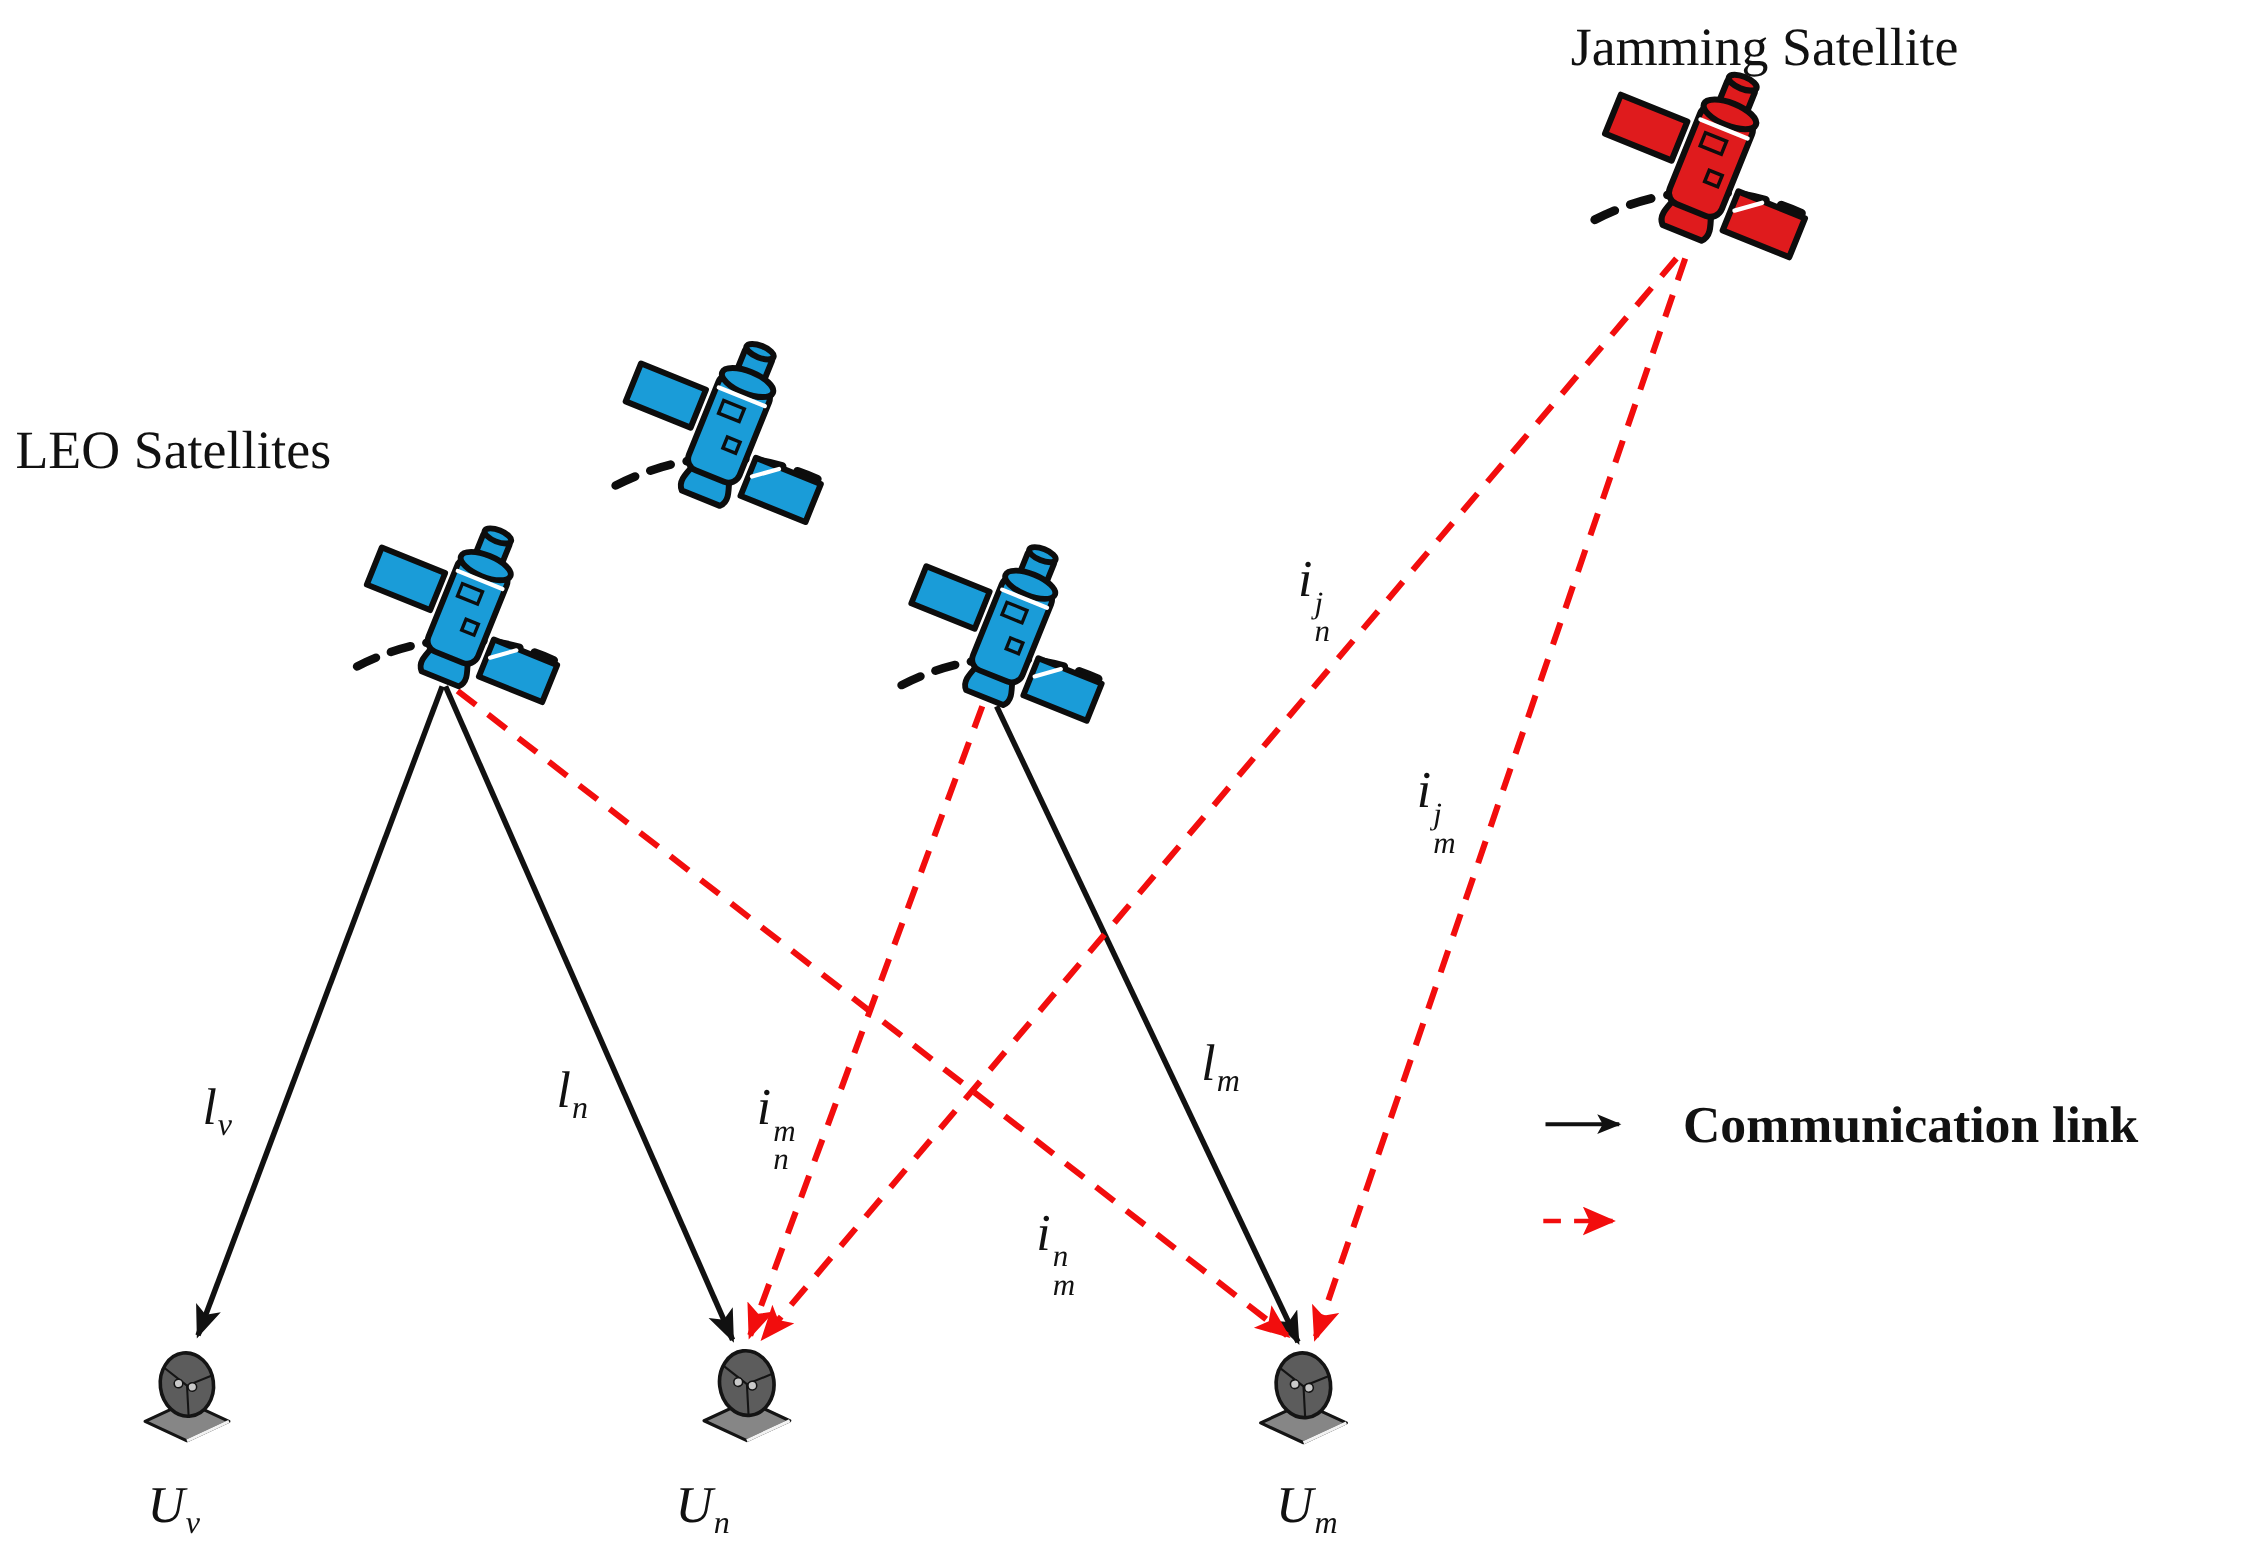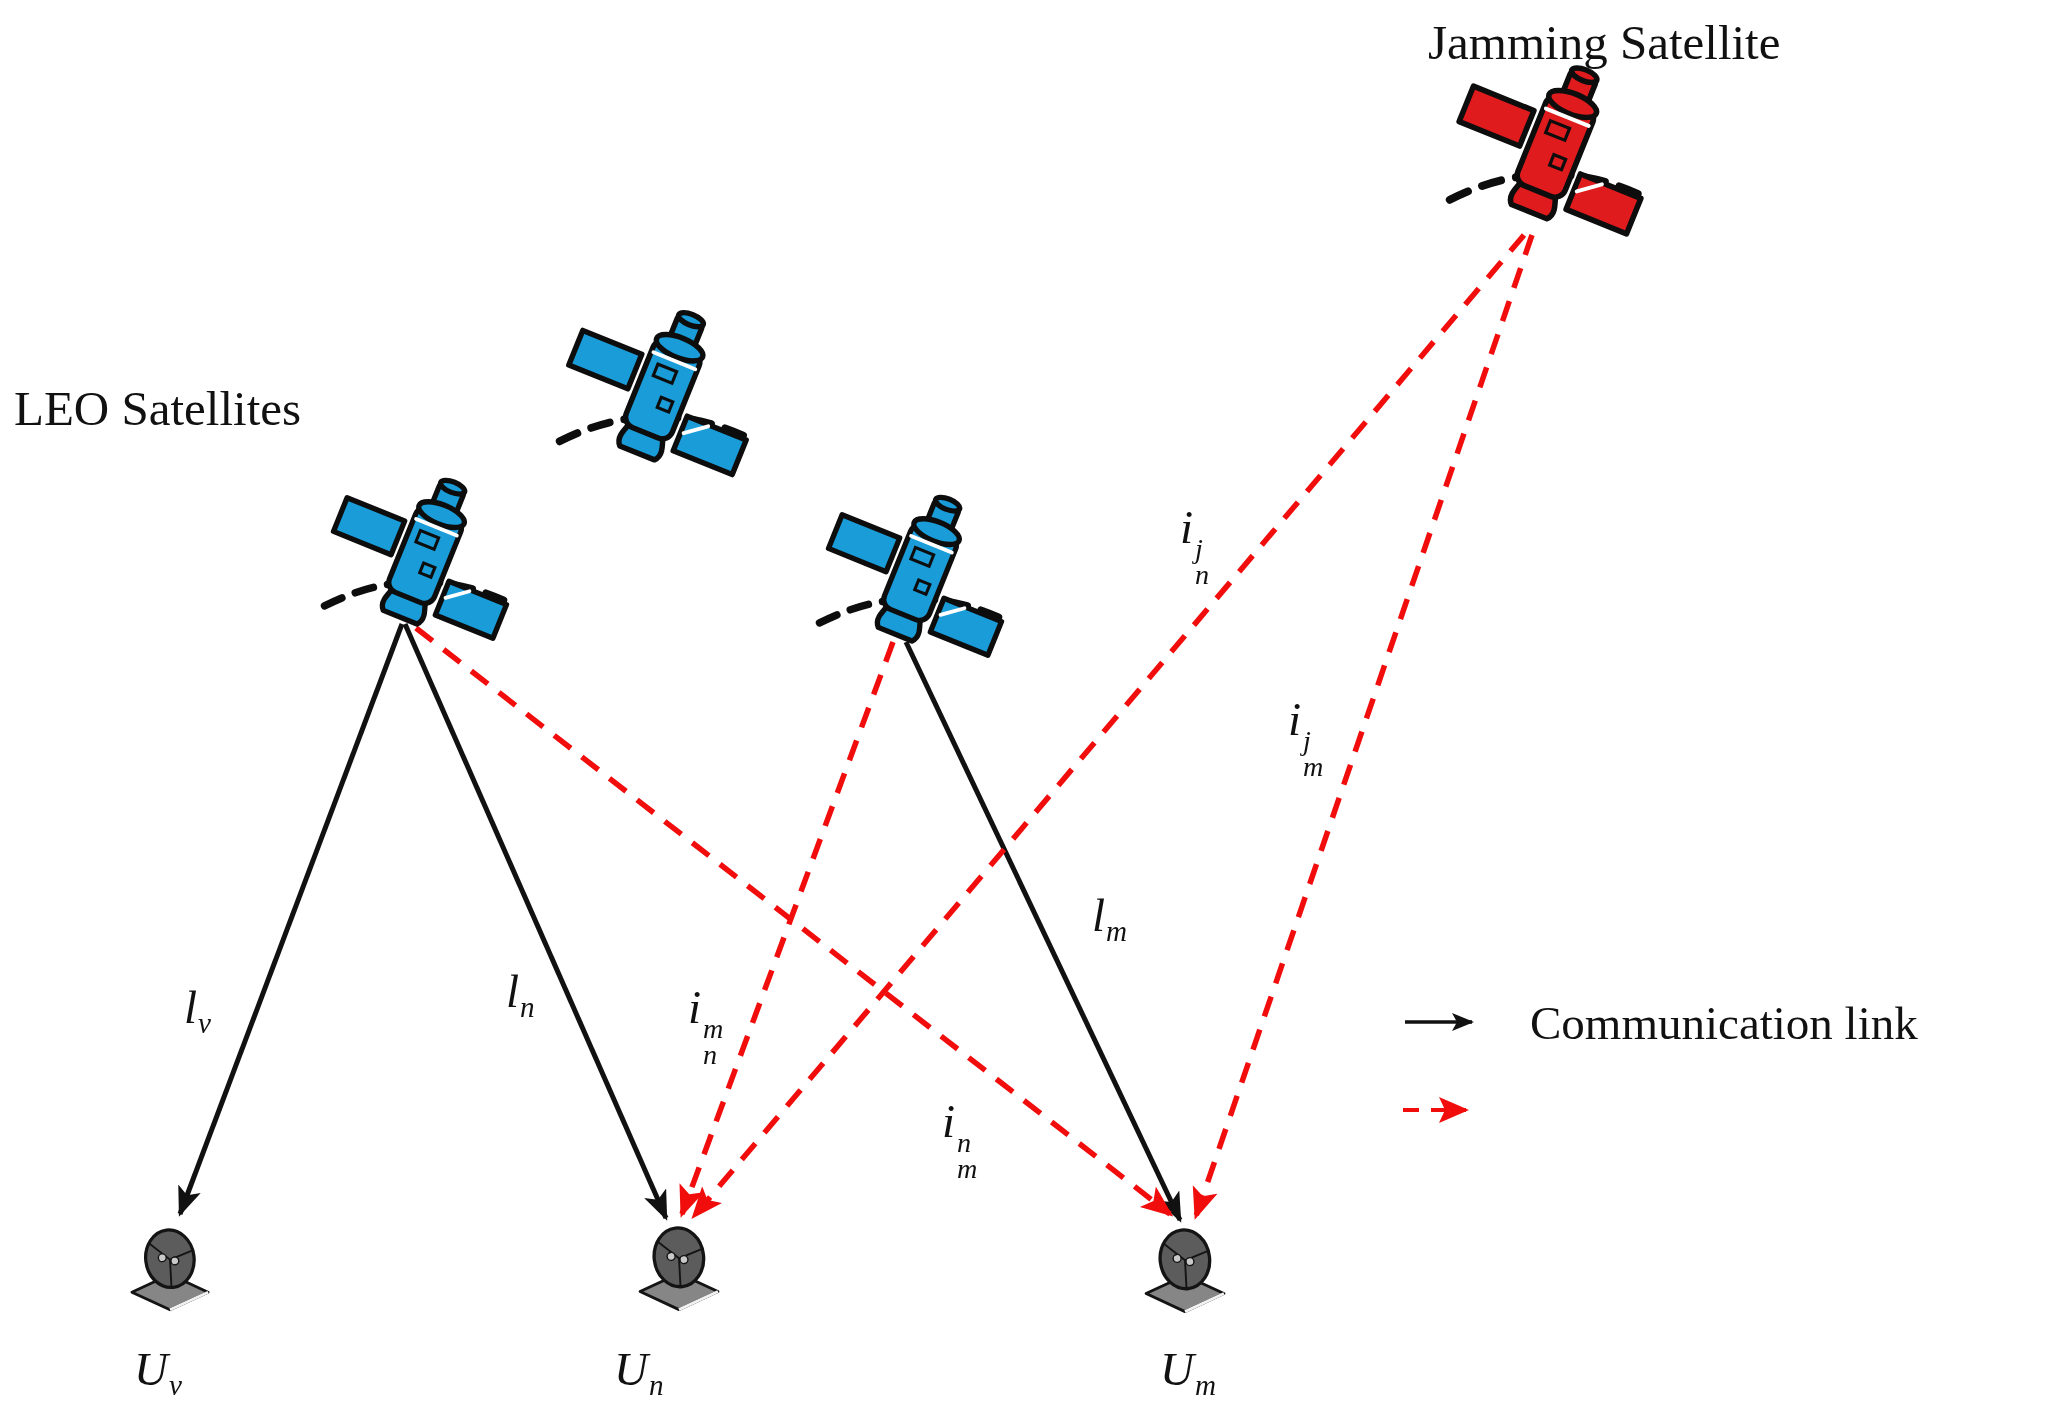--- a/index.html
+++ b/index.html
@@ -26,21 +26,21 @@
   
   .comm{stroke:var(--ink);stroke-width:5;fill:none;}
   .jam{stroke:var(--jam_link_red);stroke-width:5.5;stroke-dasharray:21 14;fill:none;}
   .comm-leg{stroke:var(--ink);stroke-width:3.5;fill:none;}
   .jam-leg{stroke:var(--jam_link_red);stroke-width:4;stroke-dasharray:16 12;fill:none;}
   .mk-b{fill:var(--ink);}
   .mk-r{fill:var(--jam_link_red);}
 
   
   .title{position:absolute;font-size:49px;color:var(--ink);white-space:nowrap;}
-  .legend-label{position:absolute;font-size:47px;color:var(--ink);white-space:nowrap;}
+  .legend-label{position:absolute;font-size:47px;color:var(--ink);white-space:nowrap;font-weight:bold;}
   .math{position:absolute;font-size:47px;font-style:italic;color:var(--ink);line-height:1;white-space:nowrap;}
   .sub{font-size:.62em;vertical-align:-0.35em;margin-left:1px;}
   .stack{display:inline-flex;flex-direction:column;align-items:flex-start;
          font-size:.6em;line-height:.95;margin-left:2px;vertical-align:-0.52em;}
   .stack .sup{display:block;}
   .stack .sub2{display:block;}
 </style>
 </head>
 <body>
 
@@ -116,21 +116,21 @@
   <div class="title" style="left:14px;top:380px">LEO Satellites</div>
 
   <div class="legend-label" style="left:1530px;top:996px">Communication link</div>
 
   <div class="math" style="left:184px;top:984px">
     <span class="base">l</span><span class="sub">v</span>
   </div>
   <div class="math" style="left:506px;top:968px">
     <span class="base">l</span><span class="sub">n</span>
   </div>
-  <div class="math" style="left:1092px;top:892px">
+  <div class="math" style="left:1092px;top:944px">
     <span class="base">l</span><span class="sub">m</span>
   </div>
   <div class="math" style="left:688px;top:984px">
     <span class="base">i</span><span class="stack">
         <span class="sup">m</span>
         <span class="sub2">n</span>
       </span>
   </div>
   <div class="math" style="left:942px;top:1098px">
     <span class="base">i</span><span class="stack">

